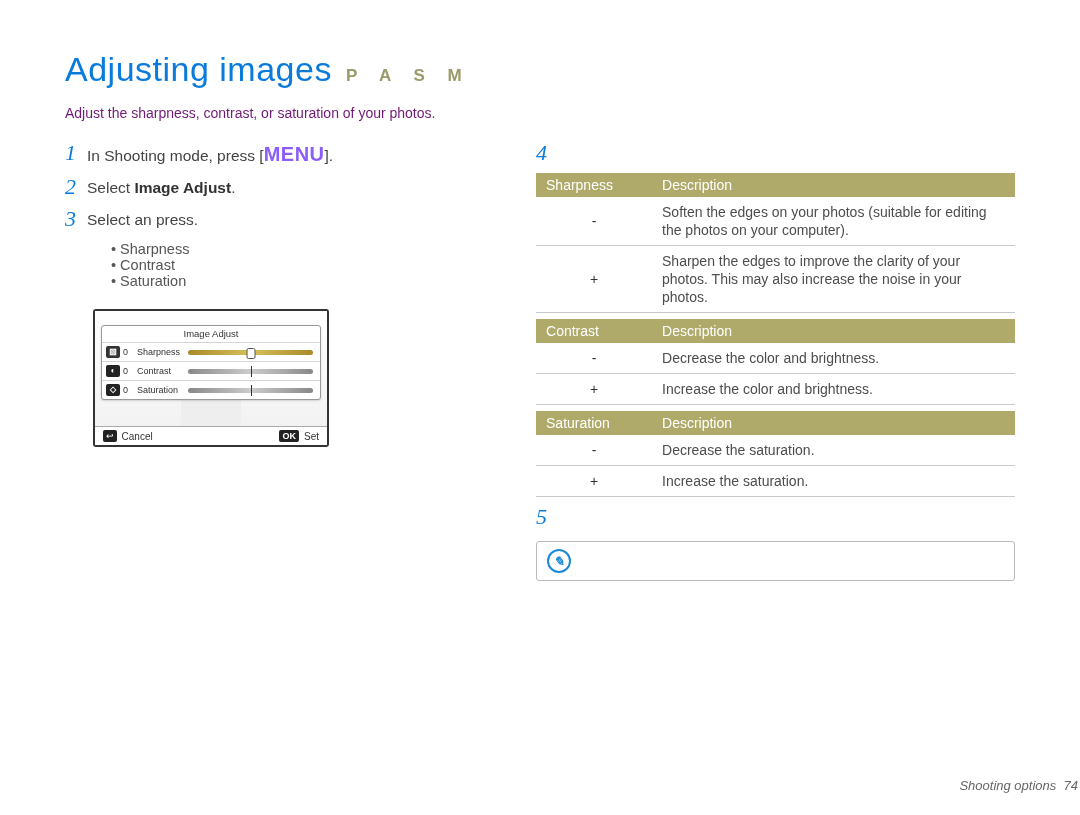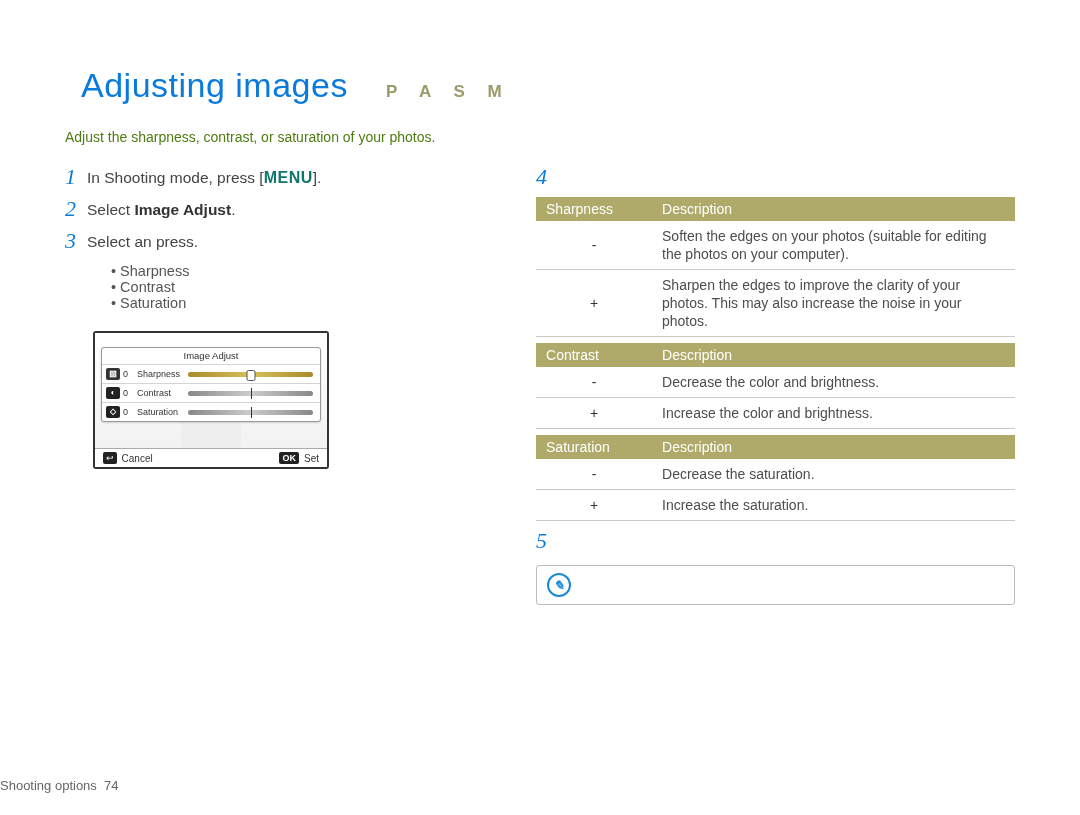--- a/index.html
+++ b/index.html
@@ -18,33 +18,33 @@
   }
   .title-row {
     display: flex;
     align-items: baseline;
   }
   .title {
     font-size: 34px;
     font-weight: 400;
     color: #0a7bdb;
     letter-spacing: 0.5px;
-    margin:16px;
+    margin:0;
   }
   .modes {
     font-size: 17px;
     letter-spacing: 9px;
     color: #9a9a6a;
     font-weight: bold;
-    margin-left: 22px;
+    margin-left: 14px;
   }
   .subtitle {
     font-size: 14px;
-    color: #4d7c0f;
-    margin-top: 8px;
+    color: #701a75;
+    margin-top: 16px;
   }
   .columns {
     display: flex;
     margin-top: 22px;
   }
   .col-left {
     width: 472px;
   }
   .col-right {
     width: 480px;
@@ -68,23 +68,23 @@
   .step-body {
     line-height: 22px;
   }
   .bold {
     font-weight: bold;
     color: #333;
   }
   .menu-key {
     font-family: Arial, sans-serif;
     font-weight: bold;
-    font-size: 16px;
+    font-size: 20px;
     letter-spacing: 0.5px;
-    color: #0f766e;
+    color: #8b5cf6;
   }
   .ok-key {
     font-weight: bold;
     font-size: 13px;
     color: #222;
     letter-spacing: 0.5px;
   }
   .sub-bullets {
     margin: 2px 0 0 46px;
     font-size: 14.5px;
@@ -268,23 +268,24 @@
     font-style: italic;
     margin-right: 10px;
     font-size: 13px;
     flex-shrink:0;
   }
 
   .footer {
     position:absolute;
     bottom: 22px;
     left:0; right:2px;
-    text-align:left;
+    text-align:right;
     font-size: 13px;
     color:#666;
+    font-style:italic;
   }
 
   .adj-icon {
     display:inline-block;
     vertical-align: -2px;
   }
 </style>
 </head>
 <body>
 

